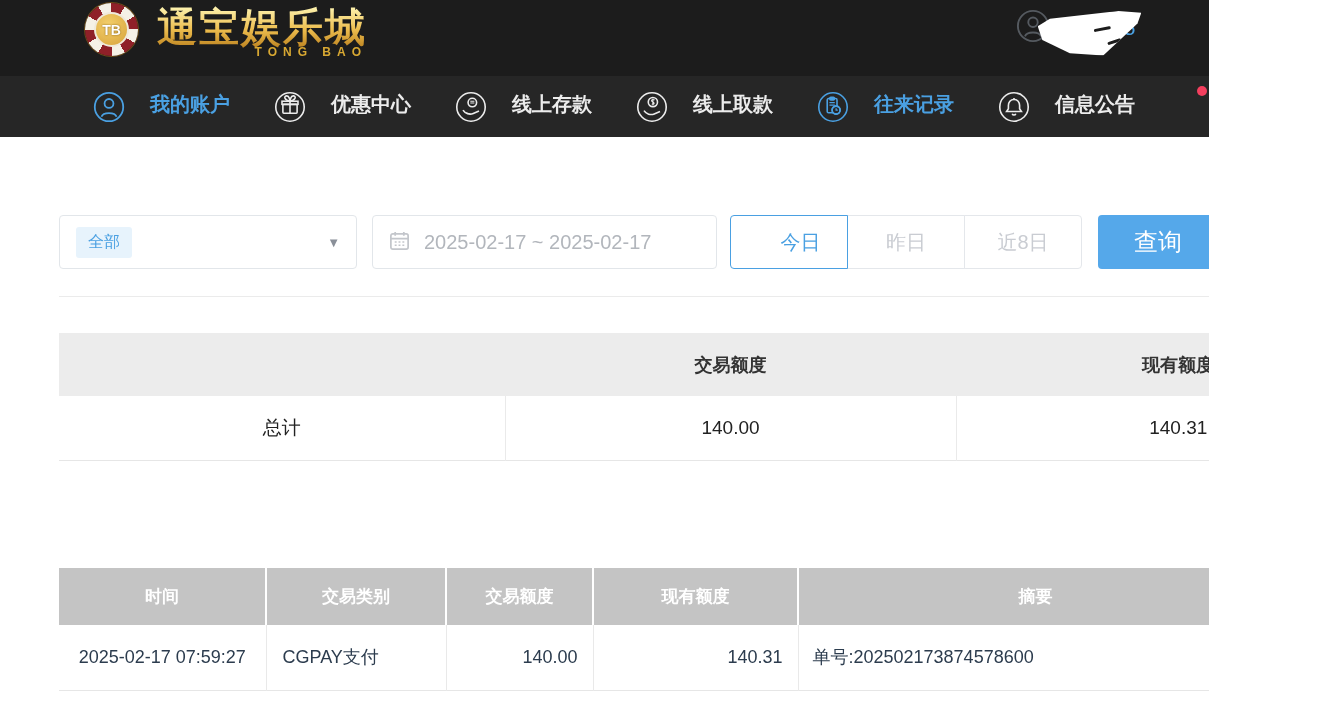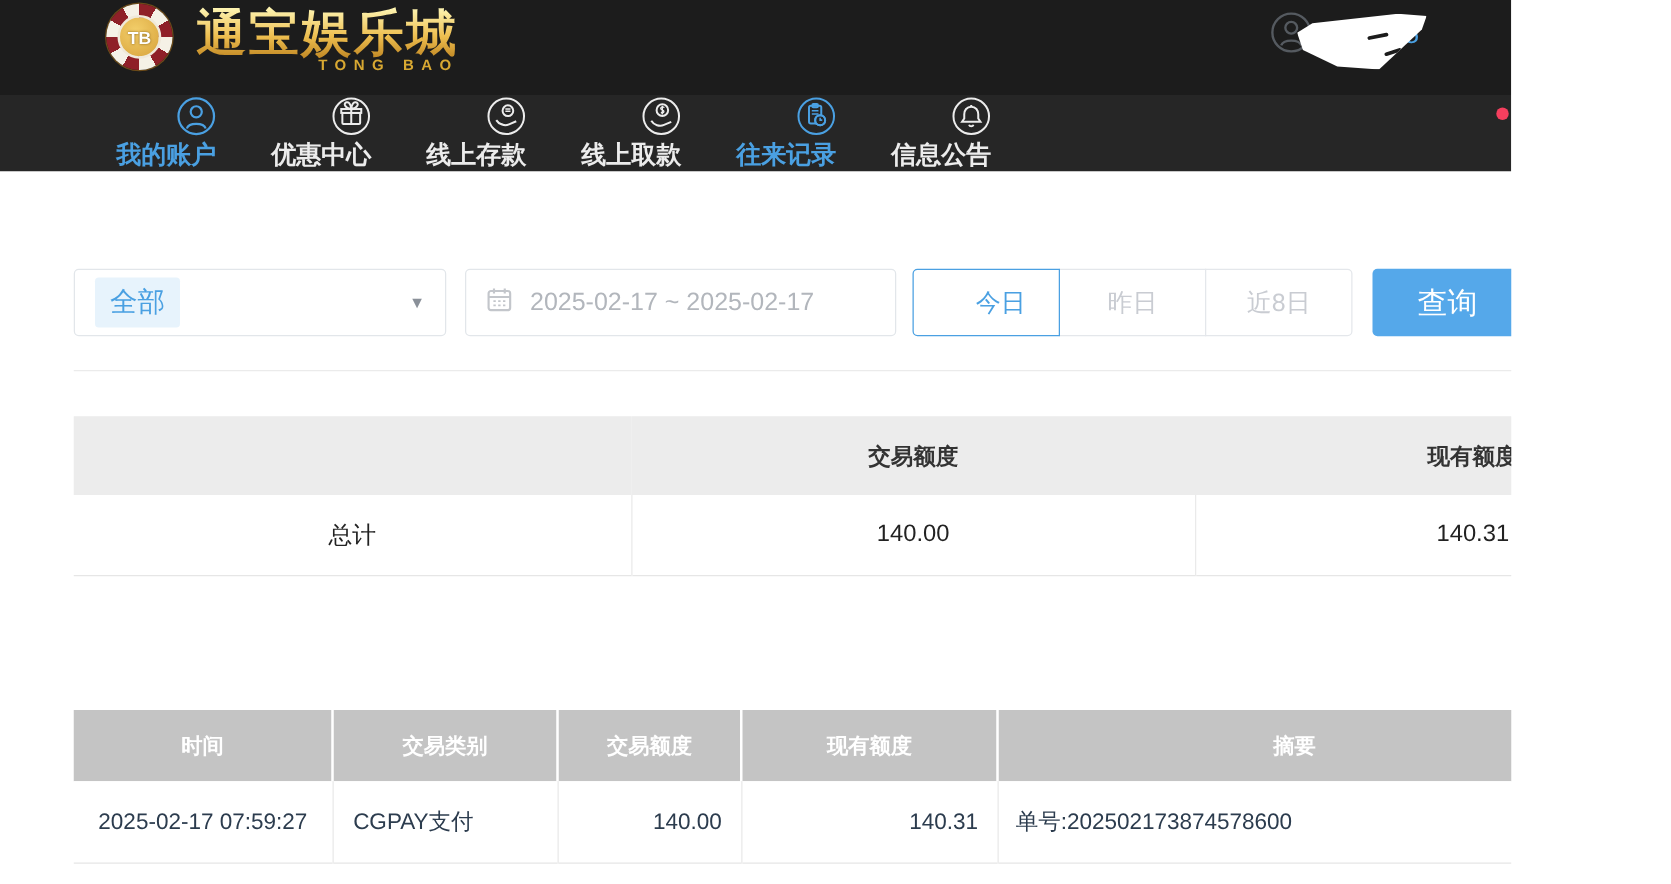--- a/index.html
+++ b/index.html
@@ -32,36 +32,36 @@
   .scribble .mark1 { position:absolute; left:54%; top:36%; width:17px; height:3px; background:#1c1c1c; transform:rotate(-9deg); border-radius:2px; }
   .scribble .mark2 { position:absolute; left:66%; top:66%; width:14px; height:3px; background:#1c1c1c; transform:rotate(-16deg); border-radius:2px; }
   .balance { position:absolute; left:1212px; top:9px; display:flex; align-items:center; cursor:pointer; }
   .balance-icon { color:#565b61; }
   .balance-num { margin-left:11px; font-size:21px; color:#4aa0e2; white-space:nowrap; }
   .balance-suffix { margin-left:7px; font-size:20px; color:#4aa0e2; }
 
   
   .main-nav { position:absolute; top:76px; left:0; width:100%; height:61px; background:#262626;
     display:flex; align-items:center; padding-left:93px; }
-  .nav-item { display:flex; align-items:flex-end; gap:1px; margin-right:44px; color:#ececec;
-    font-size:20px; font-weight:bold; cursor:pointer; white-space:nowrap;flex-direction:column; }
+  .nav-item { display:flex; align-items:flex-start; gap:25px; margin-right:44px; color:#ececec;
+    font-size:20px; font-weight:bold; cursor:pointer; white-space:nowrap; }
   .nav-item.highlight { color:#4aa0e2; }
   .nav-item svg { display:block; }
   .red-dot { position:absolute; left:1197px; top:86px; width:10px; height:10px; border-radius:50%; background:#f43f5e; }
 
   
   .sub-nav { position:absolute; top:137px; left:0; width:100%; height:60px; background:#2b2b2b;
     border-top:1px solid #181818; display:flex; align-items:center; padding-left:457px; }
   .subnav-item { margin-right:52px; font-size:19px; color:#9b9b9b; cursor:pointer; white-space:nowrap; }
 
   
   .filter-row { position:absolute; top:215px; left:59px; height:54px; display:flex; align-items:stretch; }
   .select-box { position:relative; width:298px; border:1px solid #e2e6ea; border-radius:4px;
     display:flex; align-items:center; padding:0 16px; background:#fff; cursor:pointer; }
-  .select-chip { background:#e7f3fc; color:#4aa0e2; font-size:22px; padding:5px 12px; border-radius:3px; }
+  .select-chip { background:#e7f3fc; color:#4aa0e2; font-size:16px; padding:5px 12px; border-radius:3px; }
   .caret { position:absolute; right:16px; top:50%; transform:translateY(-50%); color:#8a9099; font-size:13px; }
   .date-box { width:345px; margin-left:15px; border:1px solid #e2e6ea; border-radius:4px;
     display:flex; align-items:center; padding:0 15px; gap:13px; background:#fff; cursor:pointer; }
   .date-box .cal { color:#c3c6cb; flex:none; }
   .date-text { font-size:20px; color:#b2b6bc; white-space:nowrap; }
   .segments { display:flex; margin-left:13px; }
   .seg { width:118px; display:flex; align-items:center; justify-content:center; font-size:20px;
     color:#c9ccd2; background:#fff; border:1px solid #e4e7eb; margin-left:-1px; cursor:pointer; }
   .seg:first-child { border-radius:4px 0 0 4px; margin-left:0; }
   .seg:last-child { border-radius:0 4px 4px 0; }

